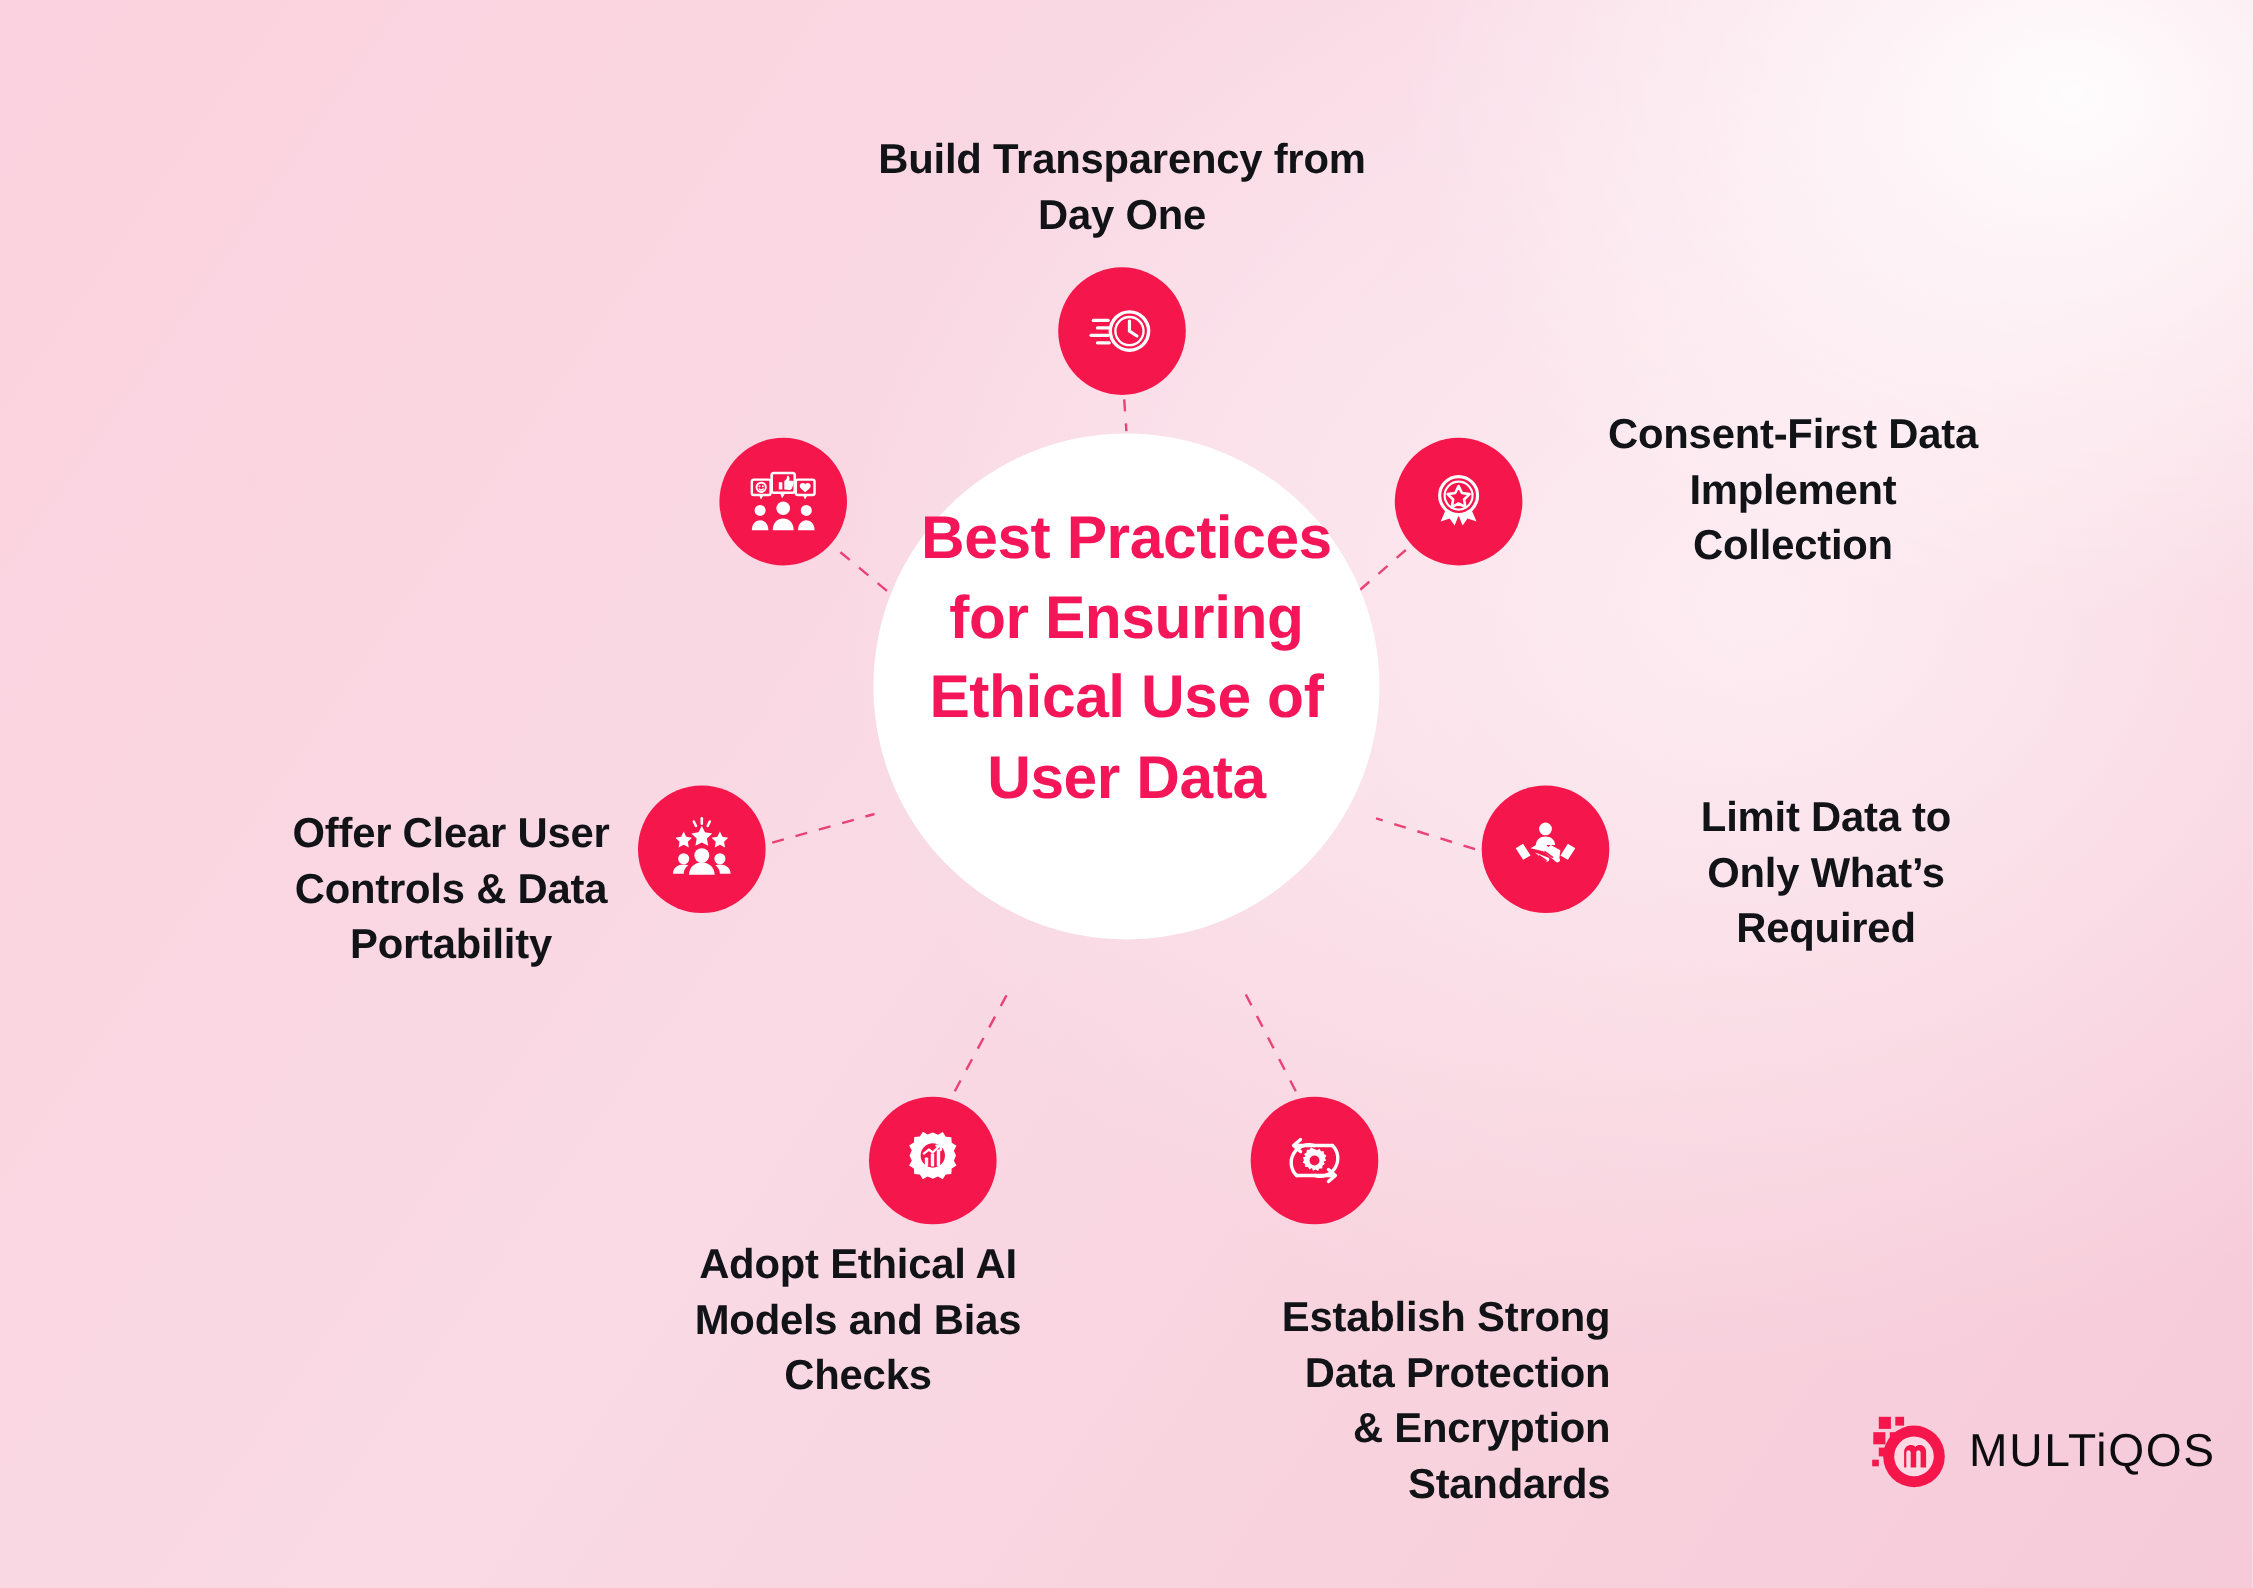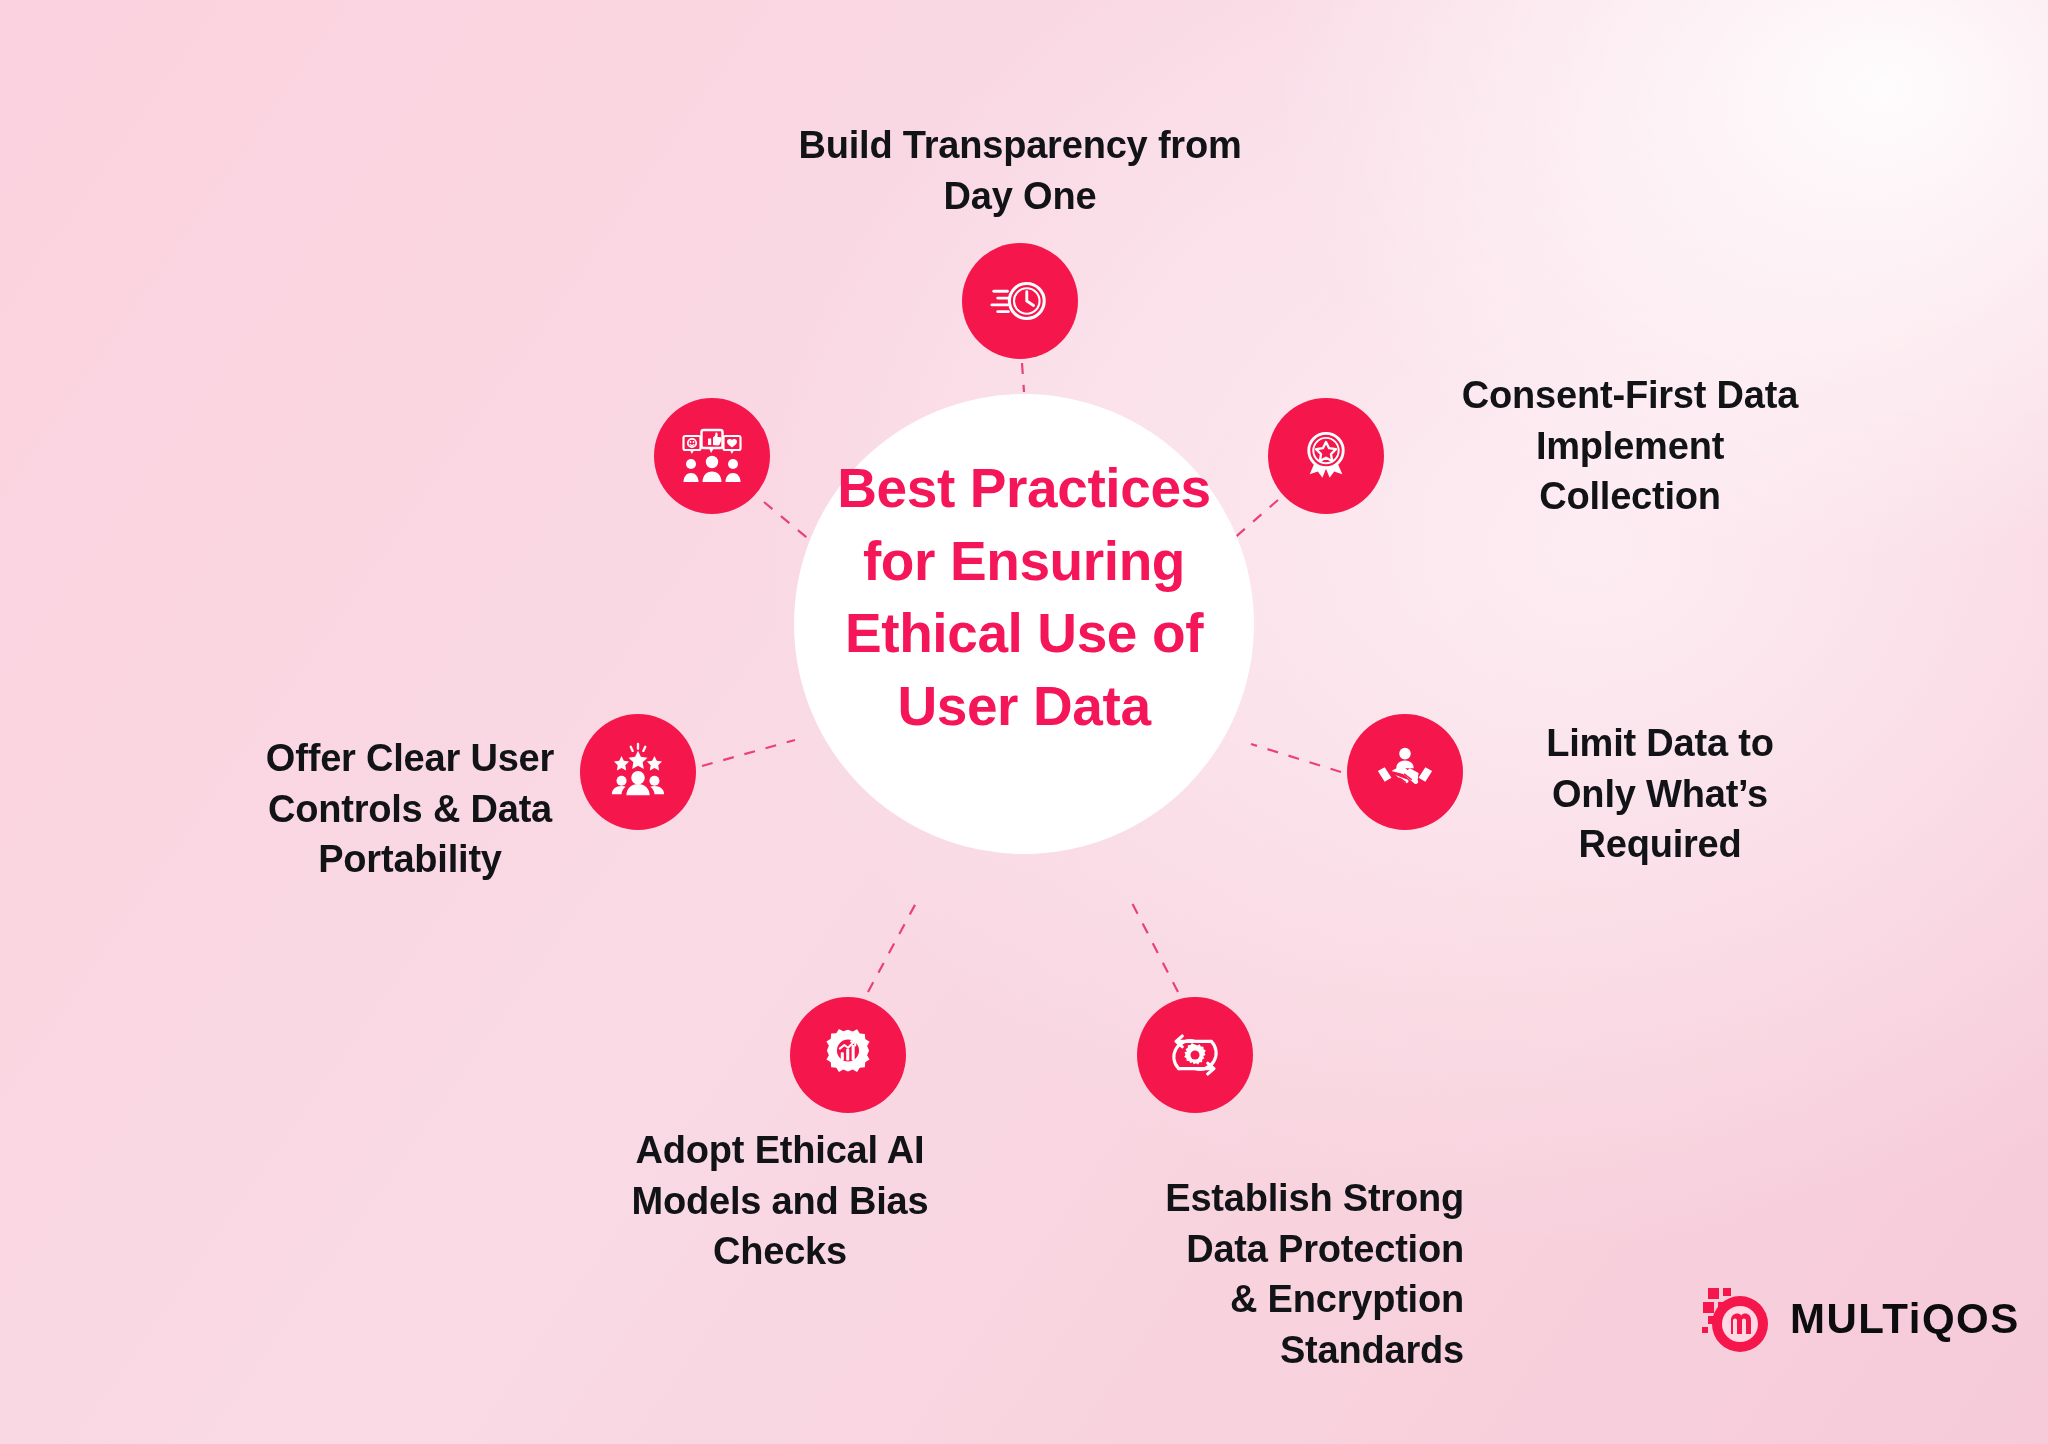--- a/index.html
+++ b/index.html
@@ -114,21 +114,21 @@
     position: absolute;
     left: 1700px;
     top: 1282px;
     display: flex;
     align-items: center;
     gap: 16px;
   }
   .brand-mark { width: 74px; height: 74px; }
   .brand-word {
     font-size: 42px;
-    font-weight: 700;
+    font-weight: 400;
     color: #0d0d10;
     letter-spacing: 1.5px;
   }
 </style>
 </head>
 <body>
 
 <div id="infographic">
 
   <svg id="connectors" viewBox="0 0 2048 1444" xmlns="http://www.w3.org/2000/svg">

